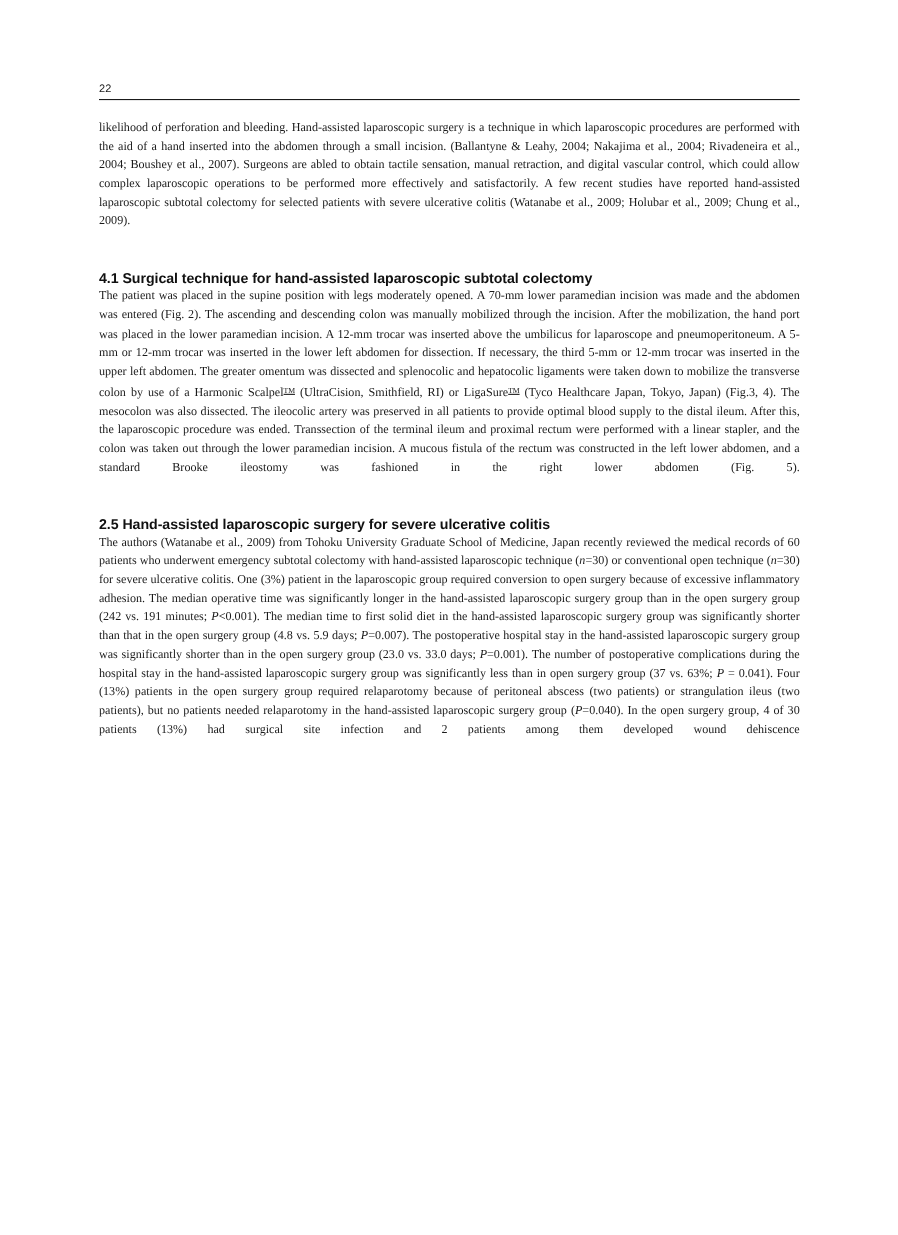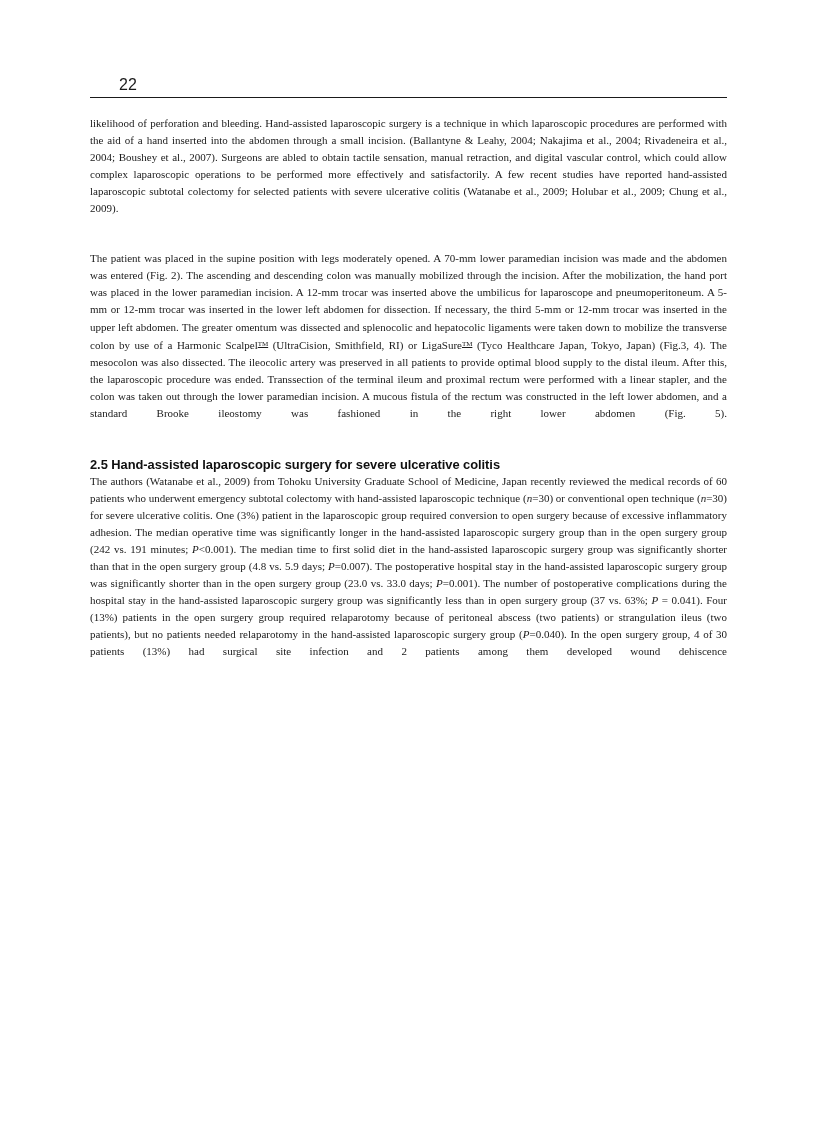--- a/index.html
+++ b/index.html
@@ -38,22 +38,21 @@
     align-items: baseline;
     justify-content: space-between;
     font-family: "Liberation Sans", "DejaVu Sans", sans-serif;
     font-size: 11.2px;
     color: #1a1a1a;
     padding-bottom: 3px;
     border-bottom: 1.4px solid #1a1a1a;
     letter-spacing: 0.1px;
   }
   .header-page-number {
-    font-size: 16px;
-    margin-left: 29px;
+    font-size: 10px;
   }
   .header-title {
     font-size: 11.2px;
     white-space: nowrap;
   }
 
   
   .body-text {
     margin: 0;
     font-size: 11px;
@@ -107,20 +106,21 @@
 
 <div class="page">
   <div class="content">
 
     <div class="running-header">
       <span class="header-page-number">22</span>
     </div>
 
     <p class="body-text first-para">likelihood of perforation and bleeding. Hand-assisted laparoscopic surgery is a technique in which laparoscopic procedures are performed with the aid of a hand inserted into the abdomen through a small incision. (Ballantyne &amp; Leahy, 2004; Nakajima et al., 2004; Rivadeneira et al., 2004; Boushey et al., 2007). Surgeons are abled to obtain tactile sensation, manual retraction, and digital vascular control, which could allow complex laparoscopic operations to be performed more effectively and satisfactorily. A few recent studies have reported hand-assisted laparoscopic subtotal colectomy for selected patients with severe ulcerative colitis (Watanabe et al., 2009; Holubar et al., 2009; Chung et al., 2009).</p>
 
+    <h2 class="section-heading heading-gap">4.1 Surgical technique for hand-assisted laparoscopic subtotal colectomy</h2>
 
     <p class="body-text"><span>The patient was placed in the supine position with legs moderately opened. A 70-mm lower paramedian incision was made and the abdomen was entered (Fig. 2). The ascending and descending colon was manually mobilized through the incision. After the mobilization, the hand port was placed in the lower paramedian incision. A 12-mm trocar was inserted above the umbilicus for laparoscope and pneumoperitoneum. A 5-mm or 12-mm trocar was inserted in the lower left abdomen for dissection. If necessary, the third 5-mm or 12-mm trocar was inserted in the upper left abdomen. The greater omentum was dissected and splenocolic and hepatocolic ligaments were taken down to mobilize the transverse colon by use of a Harmonic Scalpel</span><span class="tm">TM</span><span> (UltraCision, Smithfield, RI) or LigaSure</span><span class="tm">TM</span><span> (Tyco Healthcare Japan, Tokyo, Japan) (Fig.3, 4). The mesocolon was also dissected. The ileocolic artery was preserved in all patients to provide optimal blood supply to the distal ileum. After this, the laparoscopic procedure was ended. Transsection of the terminal ileum and proximal rectum were performed with a linear stapler, and the colon was taken out through the lower paramedian incision. A mucous fistula of the rectum was constructed in the left lower abdomen, and a standard Brooke ileostomy was fashioned in the right lower abdomen (Fig. 5).</span></p>
 
     <h2 class="section-heading heading-gap">2.5 Hand-assisted laparoscopic surgery for severe ulcerative colitis</h2>
 
 
     <p class="body-text"><span>The authors (Watanabe et al., 2009) from Tohoku University Graduate School of Medicine, Japan recently reviewed the medical records of 60 patients who underwent emergency subtotal colectomy with hand-assisted laparoscopic technique (</span><span class="var-italic">n</span><span>=30) or conventional open technique (</span><span class="var-italic">n</span><span>=30) for severe ulcerative colitis. One (3%) patient in the laparoscopic group required conversion to open surgery because of excessive inflammatory adhesion. The median operative time was significantly longer in the hand-assisted laparoscopic surgery group than in the open surgery group (242 vs. 191 minutes; </span><span class="var-italic">P</span><span>&lt;0.001). The median time to first solid diet in the hand-assisted laparoscopic surgery group was significantly shorter than that in the open surgery group (4.8 vs. 5.9 days; </span><span class="var-italic">P</span><span>=0.007). The postoperative hospital stay in the hand-assisted laparoscopic surgery group was significantly shorter than in the open surgery group (23.0 vs. 33.0 days; </span><span class="var-italic">P</span><span>=0.001). The number of postoperative complications during the hospital stay in the hand-assisted laparoscopic surgery group was significantly less than in open surgery group (37 vs. 63%; </span><span class="var-italic">P</span><span> = 0.041). Four (13%) patients in the open surgery group required relaparotomy because of peritoneal abscess (two patients) or strangulation ileus (two patients), but no patients needed relaparotomy in the hand-assisted laparoscopic surgery group (</span><span class="var-italic">P</span><span>=0.040). In the open surgery group, 4 of 30 patients (13%) had surgical site infection and 2 patients among them developed wound dehiscence</span></p>
 
   </div>
 </div>

